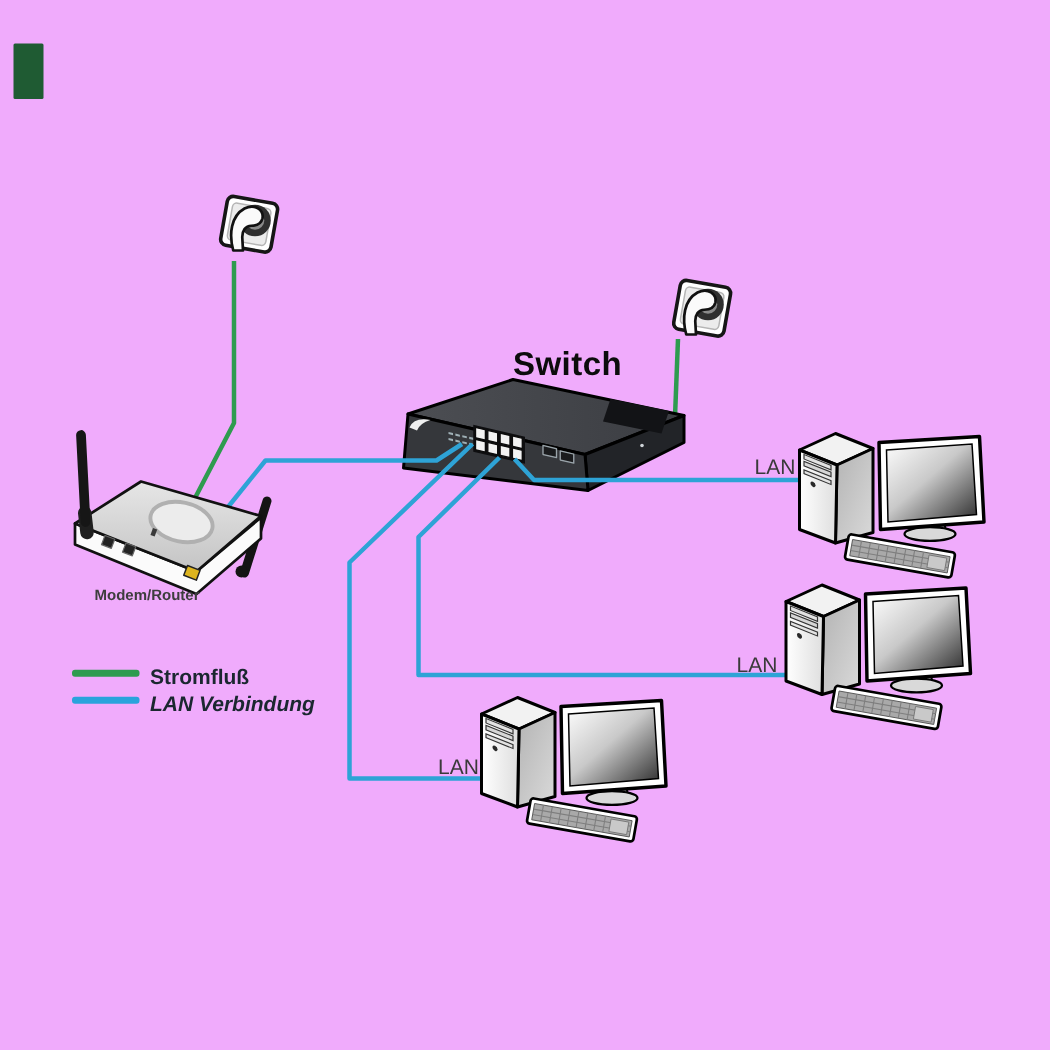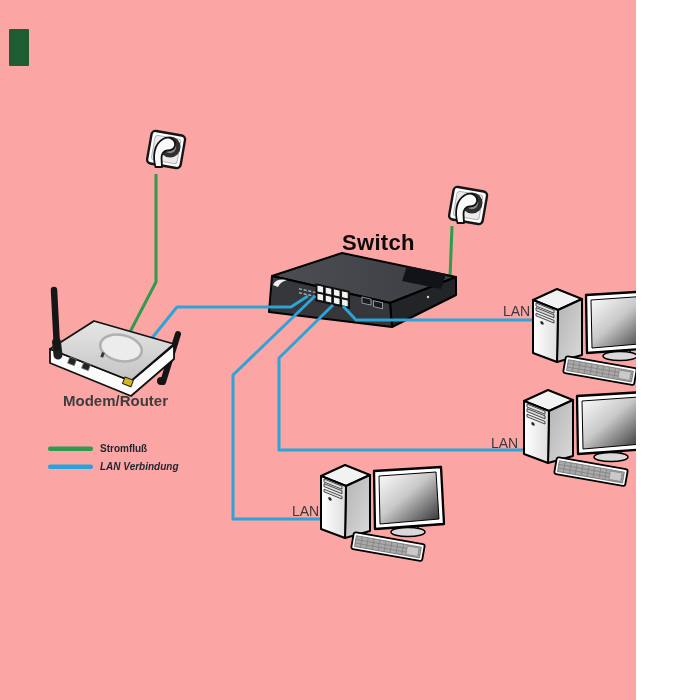--- a/index.html
+++ b/index.html
@@ -1,26 +1,26 @@
 <!DOCTYPE html>
 <html><head>
 <meta charset="utf-8">
 <style>
   html,body{margin:0;padding:0;background:#fff;}
-  #stage{position:relative;width:636px;height:700px;background:#fca5a5;overflow:hidden;
+  #stage{position:relative;width:700px;height:700px;background:#f0abfc;overflow:hidden;
          font-family:"Liberation Sans","DejaVu Sans",sans-serif;}
   #art{position:absolute;left:0;top:0;}
   .lbl{position:absolute;white-space:nowrap;color:#3a3a3a;}
   .title{left:342px;top:230px;font-size:22px;font-weight:800;color:#0c0c0c;letter-spacing:.3px;}
-  .router-lbl{left:63px;top:392px;font-size:15px;font-weight:600;color:#3d3d3d;text-align:right;}
+  .router-lbl{left:63px;top:392px;font-size:10px;font-weight:600;color:#3d3d3d;text-align:right;}
   .lan{font-size:14px;color:#3a3a3a;text-align:right;}
   .lan1{left:503px;top:303px;}
   .lan2{left:491px;top:435px;}
   .lan3{left:292px;top:503px;}
-  .leg{font-size:10px;font-weight:bold;color:#1b2730;}
+  .leg{font-size:14px;font-weight:bold;color:#1b2730;}
   .leg1{left:100px;top:443px;}
   .leg2{left:100px;top:461px;font-style:italic;}
 </style>
 </head>
 <body>
 
 <div id="stage">
 
 <svg id="art" width="700" height="700" viewBox="0 0 700 700">
   <defs>

